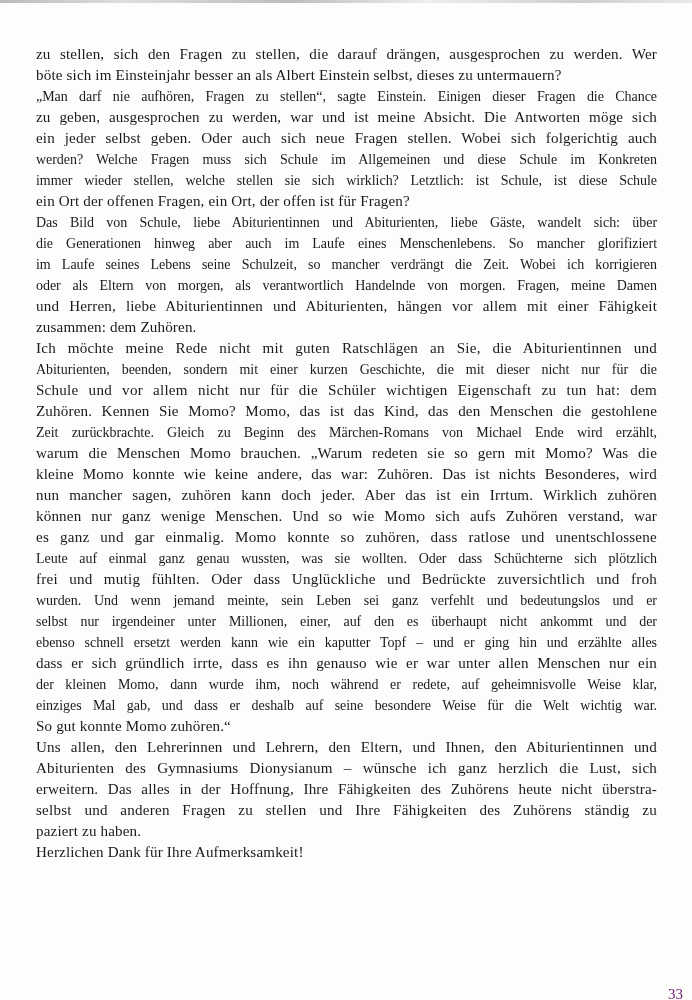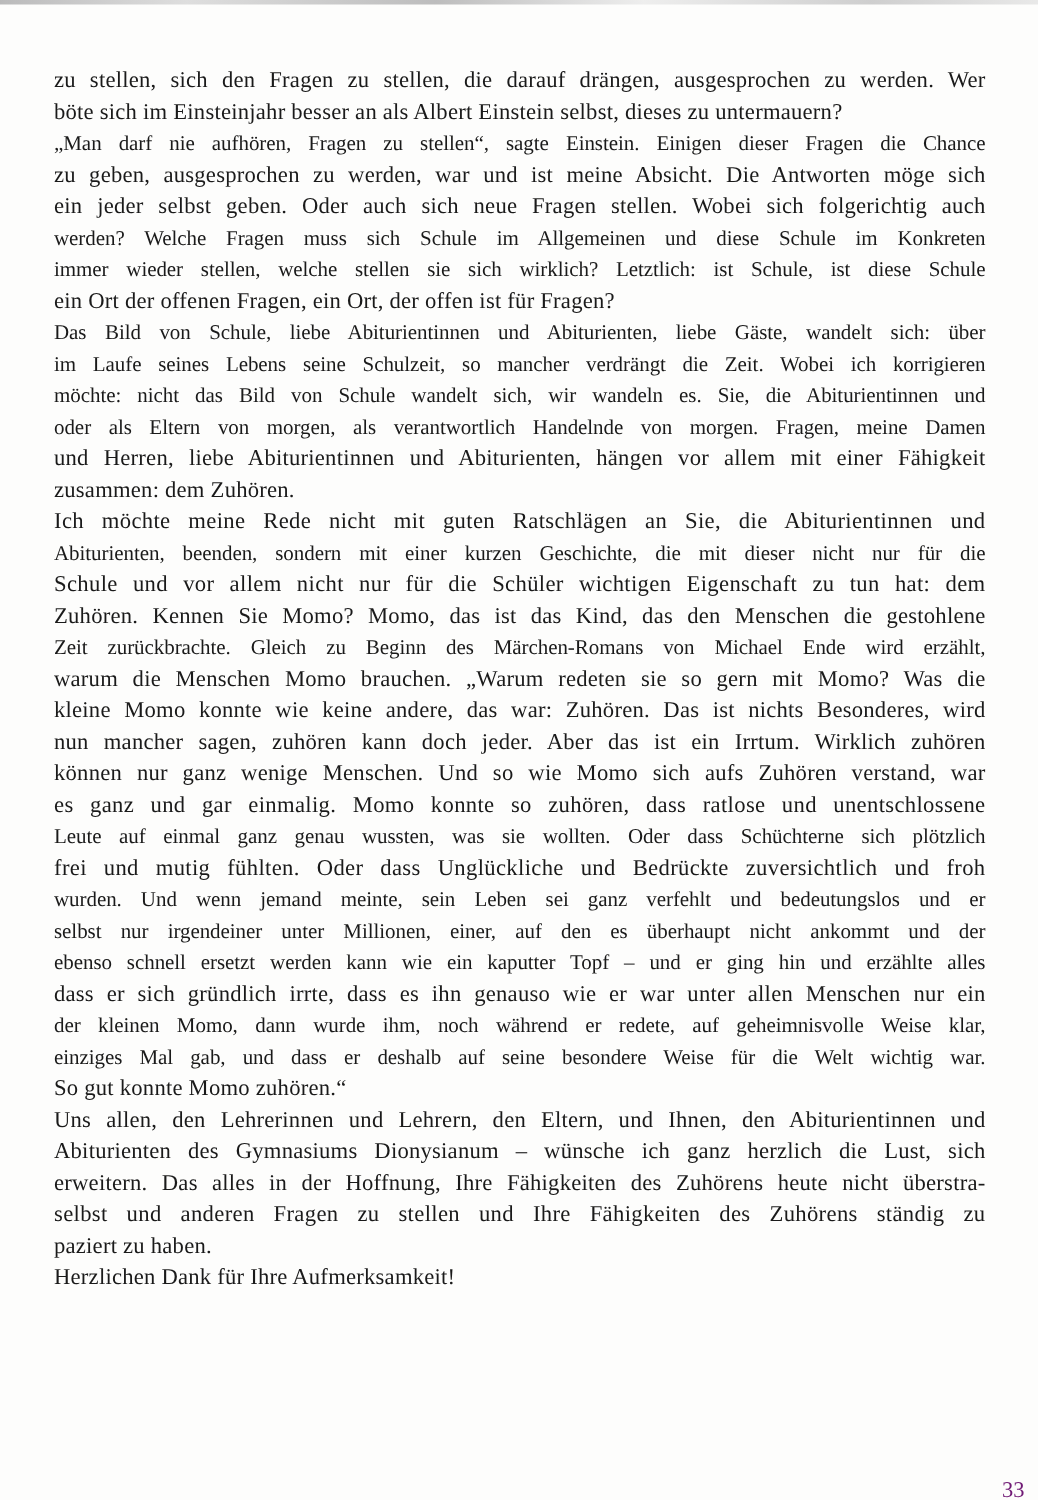--- a/index.html
+++ b/index.html
@@ -100,22 +100,22 @@
     <p class="para">
       <span class="line tight">„Man darf nie aufhören, Fragen zu stellen“, sagte Einstein. Einigen dieser Fragen die Chance</span>
       <span class="line">zu geben, ausgesprochen zu werden, war und ist meine Absicht. Die Antworten möge sich</span>
       <span class="line">ein jeder selbst geben. Oder auch sich neue Fragen stellen. Wobei sich folgerichtig auch</span>
       <span class="line tight">werden? Welche Fragen muss sich Schule im Allgemeinen und diese Schule im Konkreten</span>
       <span class="line tight">immer wieder stellen, welche stellen sie sich wirklich? Letztlich: ist Schule, ist diese Schule</span>
       <span class="line ragged">ein Ort der offenen Fragen, ein Ort, der offen ist für Fragen?</span>
     </p>
     <p class="para">
       <span class="line tight">Das Bild von Schule, liebe Abiturientinnen und Abiturienten, liebe Gäste, wandelt sich: über</span>
+      <span class="line tight">die Generationen hinweg aber auch im Laufe eines Menschenlebens. So mancher glorifiziert</span>
       <span class="line tight">im Laufe seines Lebens seine Schulzeit, so mancher verdrängt die Zeit. Wobei ich korrigieren</span>
-      <span class="line tight">möchte: nicht das Bild von Schule wandelt sich, wir wandeln es. Sie, die Abiturientinnen und</span>
       <span class="line tight">oder als Eltern von morgen, als verantwortlich Handelnde von morgen. Fragen, meine Damen</span>
       <span class="line">und Herren, liebe Abiturientinnen und Abiturienten, hängen vor allem mit einer Fähigkeit</span>
       <span class="line ragged">zusammen: dem Zuhören.</span>
     </p>
     <p class="para">
       <span class="line loose">Ich möchte meine Rede nicht mit guten Ratschlägen an Sie, die Abiturientinnen und</span>
       <span class="line tight">Abiturienten, beenden, sondern mit einer kurzen Geschichte, die mit dieser nicht nur für die</span>
       <span class="line loose">Schule und vor allem nicht nur für die Schüler wichtigen Eigenschaft zu tun hat: dem</span>
       <span class="line">Zuhören. Kennen Sie Momo? Momo, das ist das Kind, das den Menschen die gestohlene</span>
       <span class="line tight">Zeit zurückbrachte. Gleich zu Beginn des Märchen-Romans von Michael Ende wird erzählt,</span>

